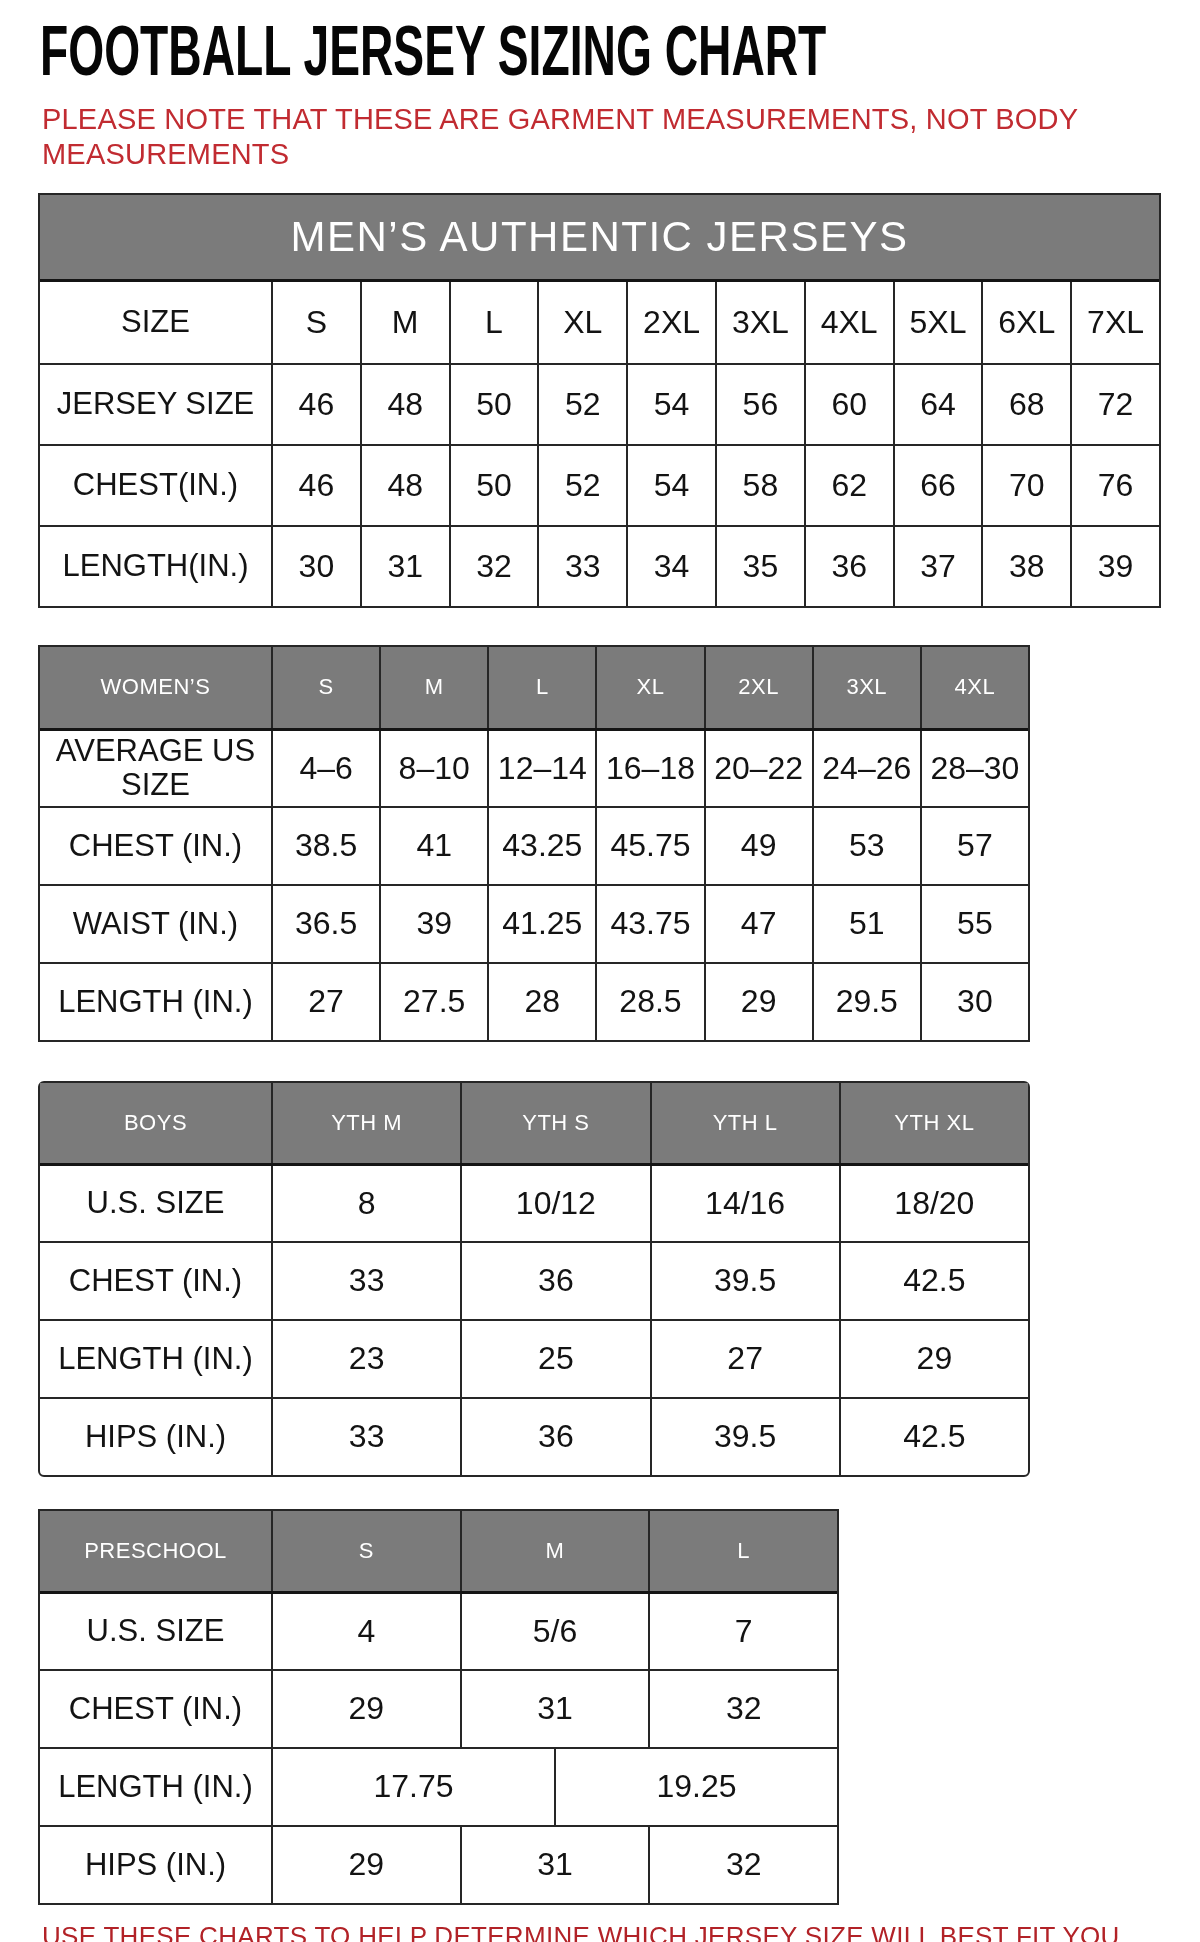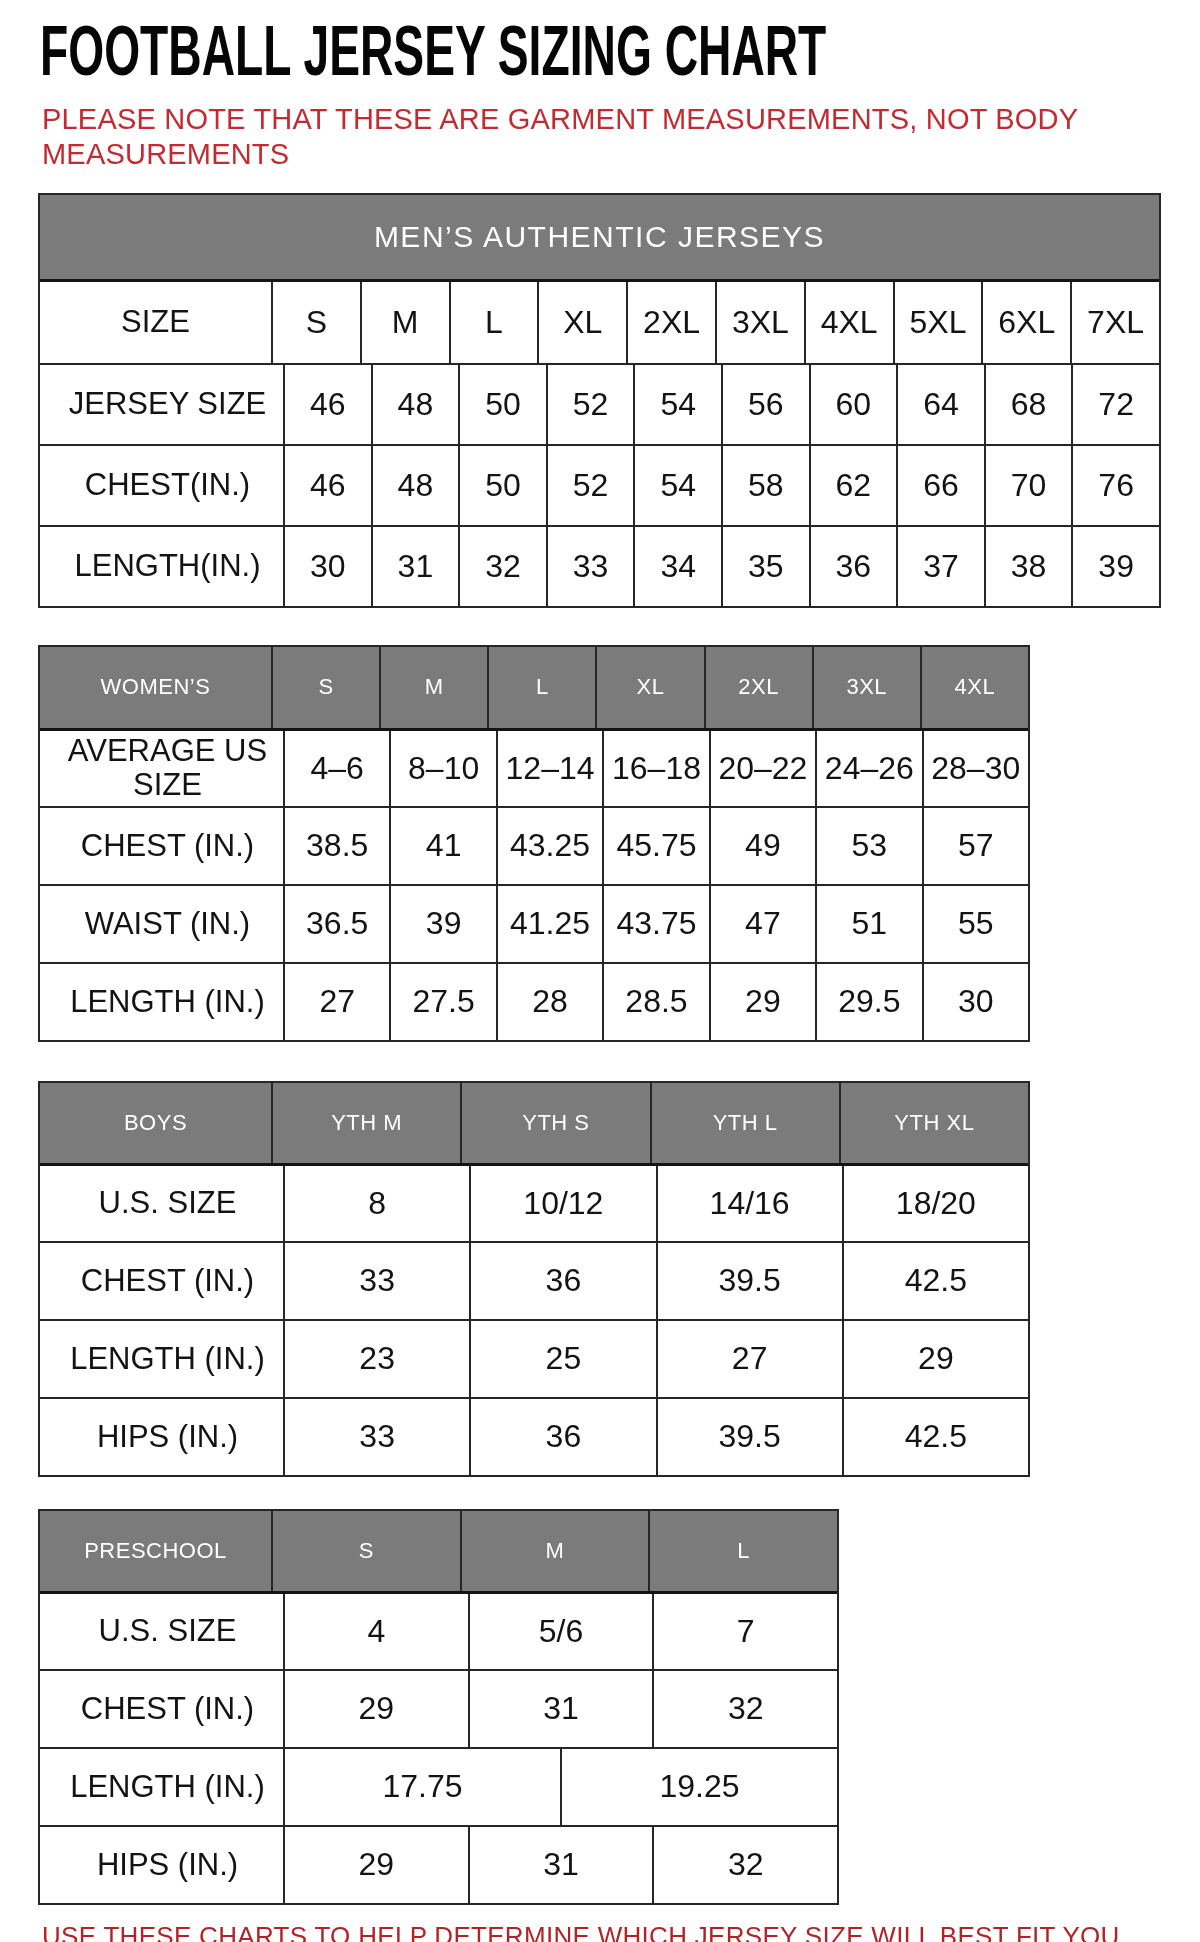--- a/index.html
+++ b/index.html
@@ -36,29 +36,29 @@
     letter-spacing:0.2px;
     color:var(--red-note);
   }
   .size-table{
     border:2px solid var(--line);
     box-sizing:border-box;
     background:#fff;
   }
   #mens{width:1123px;margin-top:20px;}
   #womens{width:992px;margin-top:37px;}
-  #boys{width:992px;margin-top:39px;}
+  #boys{width:992px;margin-top:39px;border-radius:6px;}
   #preschool{width:801px;margin-top:32px;}
 
   .band{
     height:87px;
     background:var(--gray);
     color:#ffffff;
     display:flex;align-items:center;justify-content:center;
-    font-size:30px;
+    font-size:42px;
     letter-spacing:1.5px;
     border-bottom:3px solid var(--line-heavy);
     box-sizing:border-box;
   }
   .row{display:flex;height:78px;box-sizing:border-box;}
   #mens .row{height:81px;}
   .header-row{height:81px;}
   #boys .header-row,#preschool .header-row{height:80px;}
 
   .cell{
@@ -66,21 +66,21 @@
     text-align:center;
     font-size:31px;
     color:#131313;
     box-sizing:border-box;
     padding:0 6px;
     line-height:1.1;
   }
   .cell.data{flex:1 1 0;font-size:32px;}
   .cell.label{flex:0 0 231px;}
   .cell + .cell{border-left:2px solid var(--line);}
-  .row + .row{border-top:2px solid var(--line);padding-left:12px;}
+  .row + .row{border-top:2px solid var(--line);}
   .band + .row{border-top:none;}
   .header-row + .row{border-top:3px solid var(--line-heavy);}
 
   .cell.head{
     background:var(--gray);
     color:#ffffff;
     font-size:22px;
     letter-spacing:0.5px;
   }
   .footer-note{

